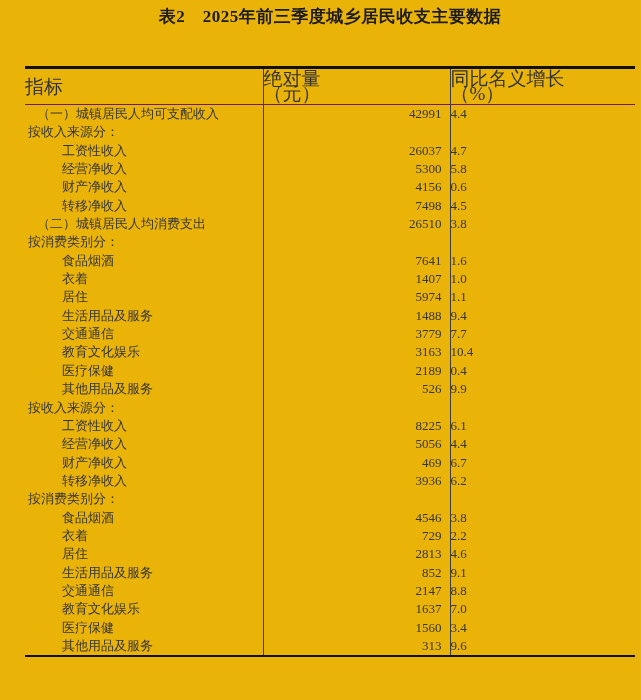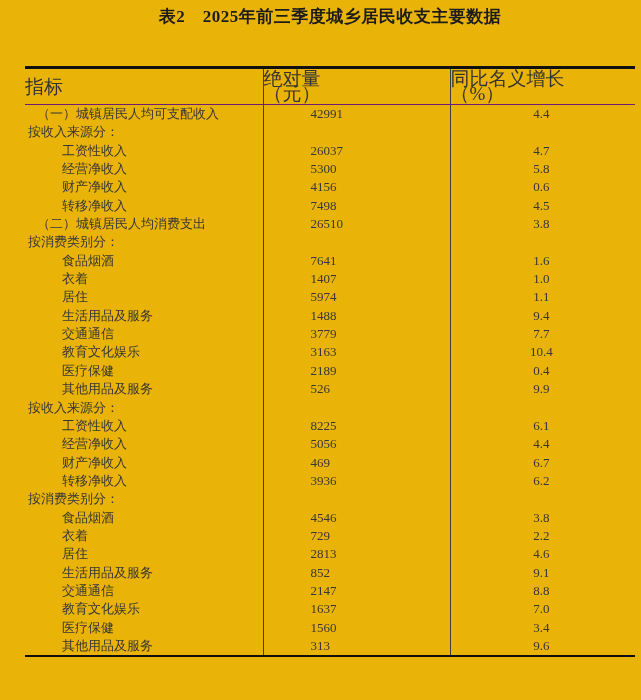--- a/index.html
+++ b/index.html
@@ -60,22 +60,22 @@
     font-size: 13px;
     height: 18.34px;
     line-height: 18.34px;
     padding: 0;
     vertical-align: middle;
     white-space: nowrap;
     overflow: hidden;
     color: #363636;
   }
   td.label  { text-align: left; }
-  td.abs    { text-align: left; padding-right: 8px; padding-left: 47px; }
-  td.growth { text-align: center; padding-right: 3px; }
+  td.abs    { text-align: right; padding-right: 8px; padding-left: 47px; }
+  td.growth { text-align: left; padding-right: 3px; }
 
   tr.section td.label { padding-left: 12px; margin-top: 41px; }
   tr.group   td.label { padding-left: 3px; }
   tr.item    td.label { padding-left: 37px; }
 </style>
 </head>
 <body>
 
 <div class="page">
 

